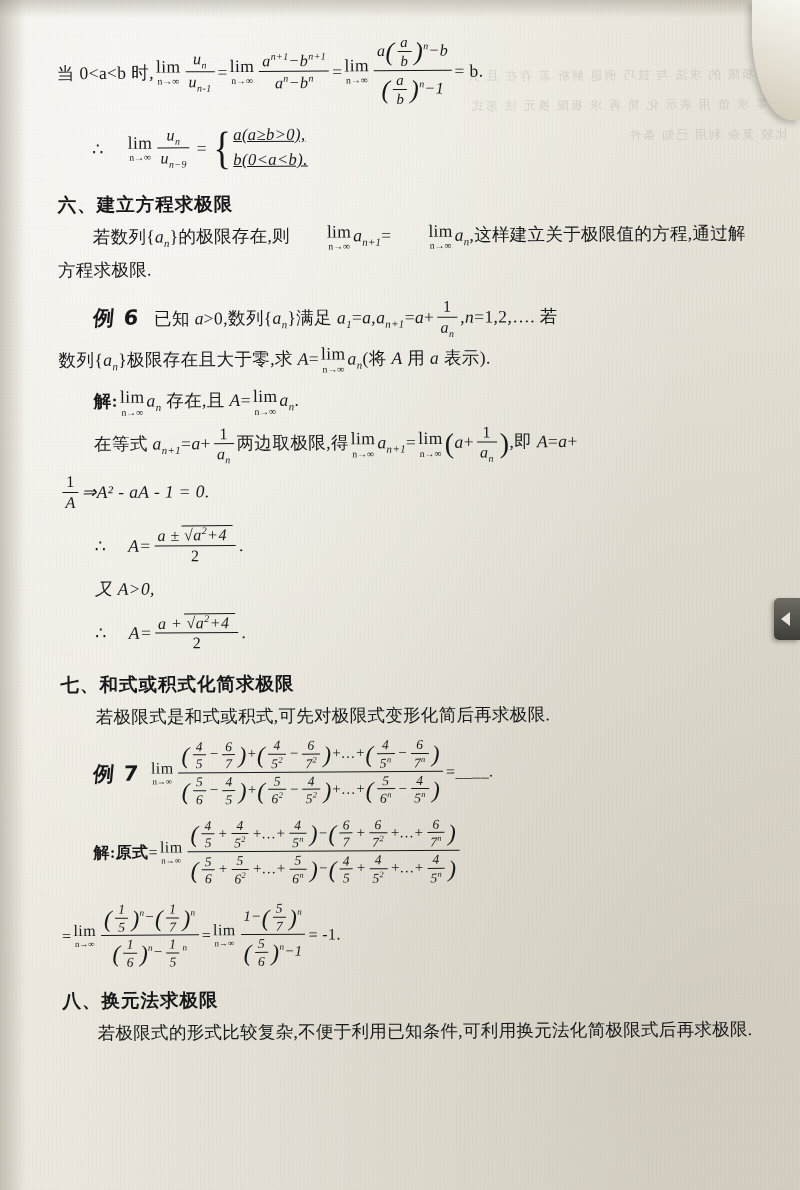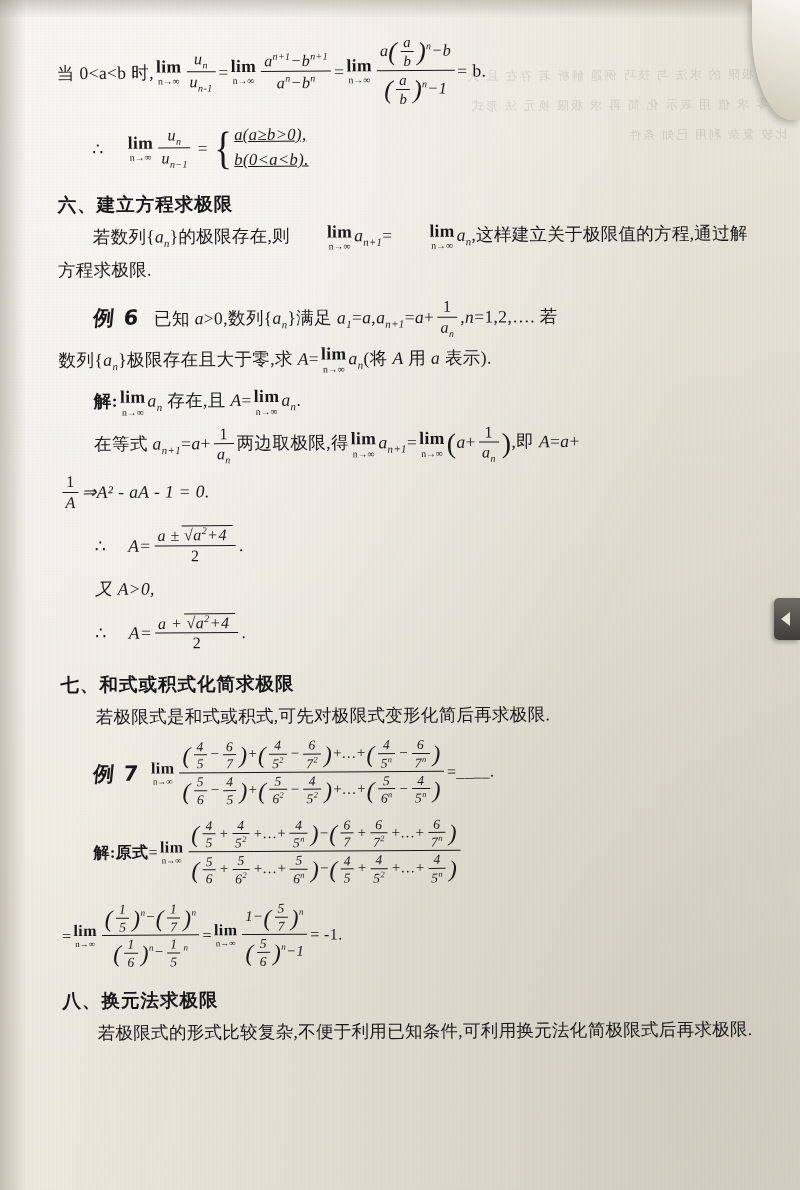--- a/index.html
+++ b/index.html
@@ -144,21 +144,21 @@
   }
   .frac > .num { display: block; padding: 0 3px; font-size: .92em; }
   .frac > .den { display: block; border-top: 1.3px solid #18181a; padding: 1px 3px 0 3px; font-size: .92em; }
   .lim {
     display: inline-block;
     vertical-align: middle;
     text-align: center;
     line-height: 1.0;
     margin: 0 2px;
   }
-  .lim > .op { display: block; font-style: normal; font-weight: bold; }
+  .lim > .op { display: block; font-style: normal; }
   .lim > .sub { display: block; font-size: .56em; margin-top: 1px; letter-spacing: 0; }
   sup { font-size: .62em; vertical-align: super; }
   sub { font-size: .62em; vertical-align: sub; }
   .big-par {
     display: inline-block;
     font-size: 1.6em;
     line-height: 0;
     vertical-align: middle;
     font-weight: 300;
   }
@@ -237,21 +237,21 @@
 
   <div class="blk mt14">
     <div class="row-center line ind">
       <span style="margin-right:22px;">∴</span>
       <span class="lim">
         <span class="op">lim</span>
         <span class="sub">n→∞</span>
       </span>
       <span class="frac">
         <span class="num m">u<sub>n</sub></span>
-        <span class="den m">u<sub>n−1</sub></span>
+        <span class="den m">u<sub>n−9</sub></span>
       </span>
       <span style="margin:0 4px;">=</span>
       <span class="brace">{</span>
       <span class="cases">
         <span style="display:block;" class="m">a(a≥b&gt;0),</span>
         <span style="display:block;" class="m">b(0&lt;a&lt;b).</span>
       </span>
     </div>
   </div>
 

